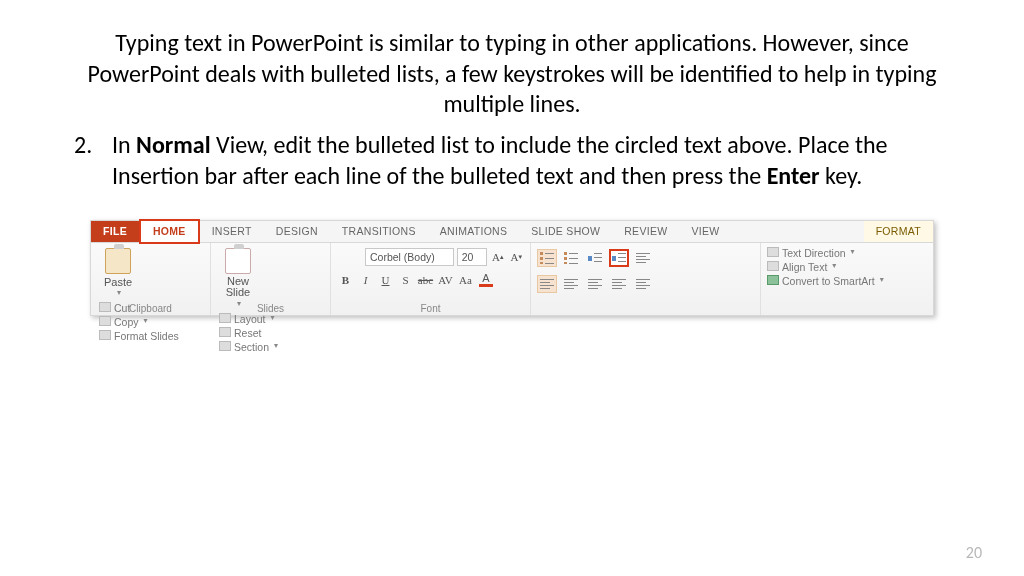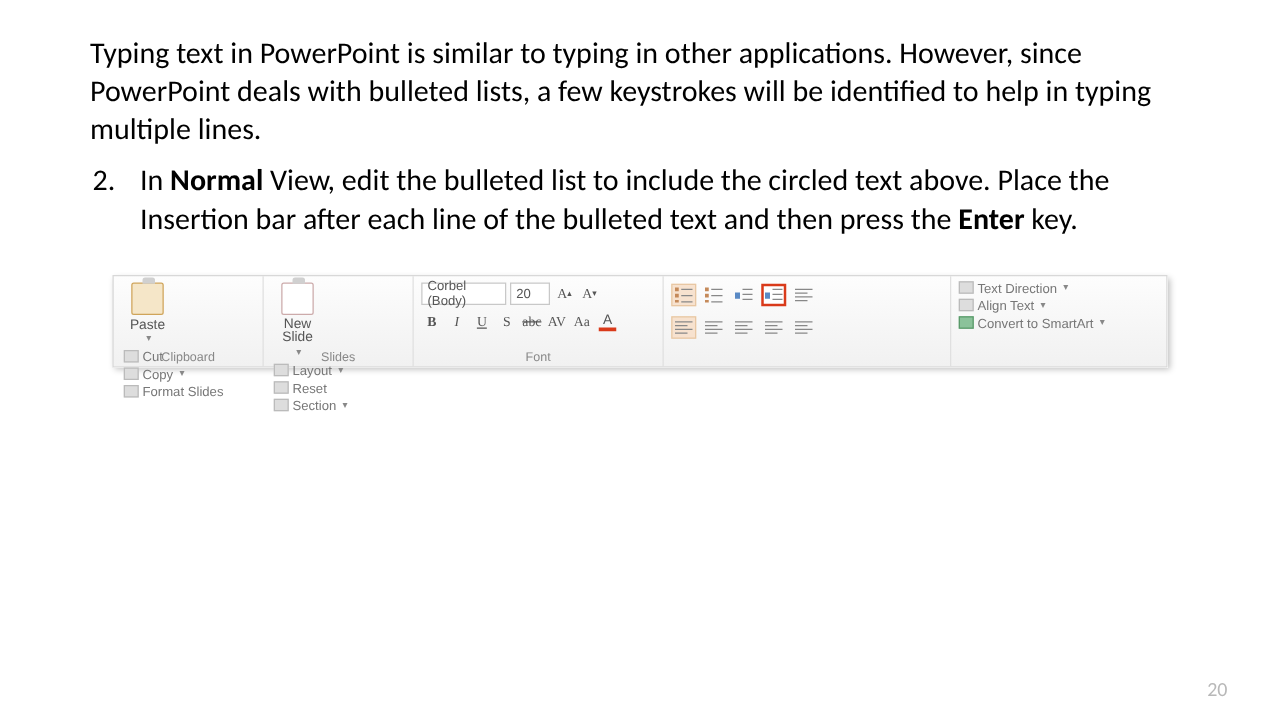--- a/index.html
+++ b/index.html
@@ -17,20 +17,21 @@
   h1 {
     font-size: 36px;
     font-weight: 400;
     margin-bottom: 18px;
     letter-spacing: -0.5px;
   }
   .intro {
     font-size: 24px;
     line-height: 1.28;
     margin-bottom: 10px;
+    text-align: center;
   }
   .step {
     display: flex;
     font-size: 24px;
     line-height: 1.28;
     padding-left: 2px;
   }
   .step .num {
     width: 38px;
     flex: none;
@@ -141,21 +142,21 @@
   .font-row1, .font-row2 { display:flex; gap:3px; align-items:center; padding:2px 0; }
   .combo {
     border: 1px solid #c8c8c8;
     background: #fff;
     height: 18px;
     display:flex; align-items:center;
     padding: 0 4px;
     font-size: 10.5px;
     color:#555;
   }
-  .combo.wide { width: 68px; }
+  .combo.wide { width: 96px; margin-left: 28px; }
   .combo.narrow { width: 32px; }
   .fbtn {
     width: 17px; height: 16px;
     display:inline-flex; align-items:center; justify-content:center;
     font-size: 11px; color:#555;
     font-family: "Times New Roman", serif;
   }
   .fbtn.bold { font-weight:bold; }
   .fbtn.ital { font-style:italic; }
   .fbtn.und { text-decoration: underline; }
@@ -226,20 +227,32 @@
   <div class="step">
     <div class="num">2.</div>
     <div class="body">
       <span>In </span><b>Normal</b><span> View, edit the bulleted list to include the circled text above. Place the Insertion bar after each line of the bulleted text and then press the </span><b>Enter</b><span> key.</span>
     </div>
   </div>
 
   <div class="ribbon-wrap">
     <div class="ribbon">
 
+      <div class="tabs">
+        <div class="tab file">FILE</div>
+        <div class="tab home">HOME</div>
+        <div class="tab">INSERT</div>
+        <div class="tab">DESIGN</div>
+        <div class="tab">TRANSITIONS</div>
+        <div class="tab">ANIMATIONS</div>
+        <div class="tab">SLIDE SHOW</div>
+        <div class="tab">REVIEW</div>
+        <div class="tab">VIEW</div>
+        <div class="tab format">FORMAT</div>
+      </div>
 
       <div class="groups">
 
         <div class="group clipboard">
           <div class="big-btn">
             <span class="ic"></span>
             <span>Paste</span>
             <span class="dd">▾</span>
           </div>
           <div class="clip-right">

